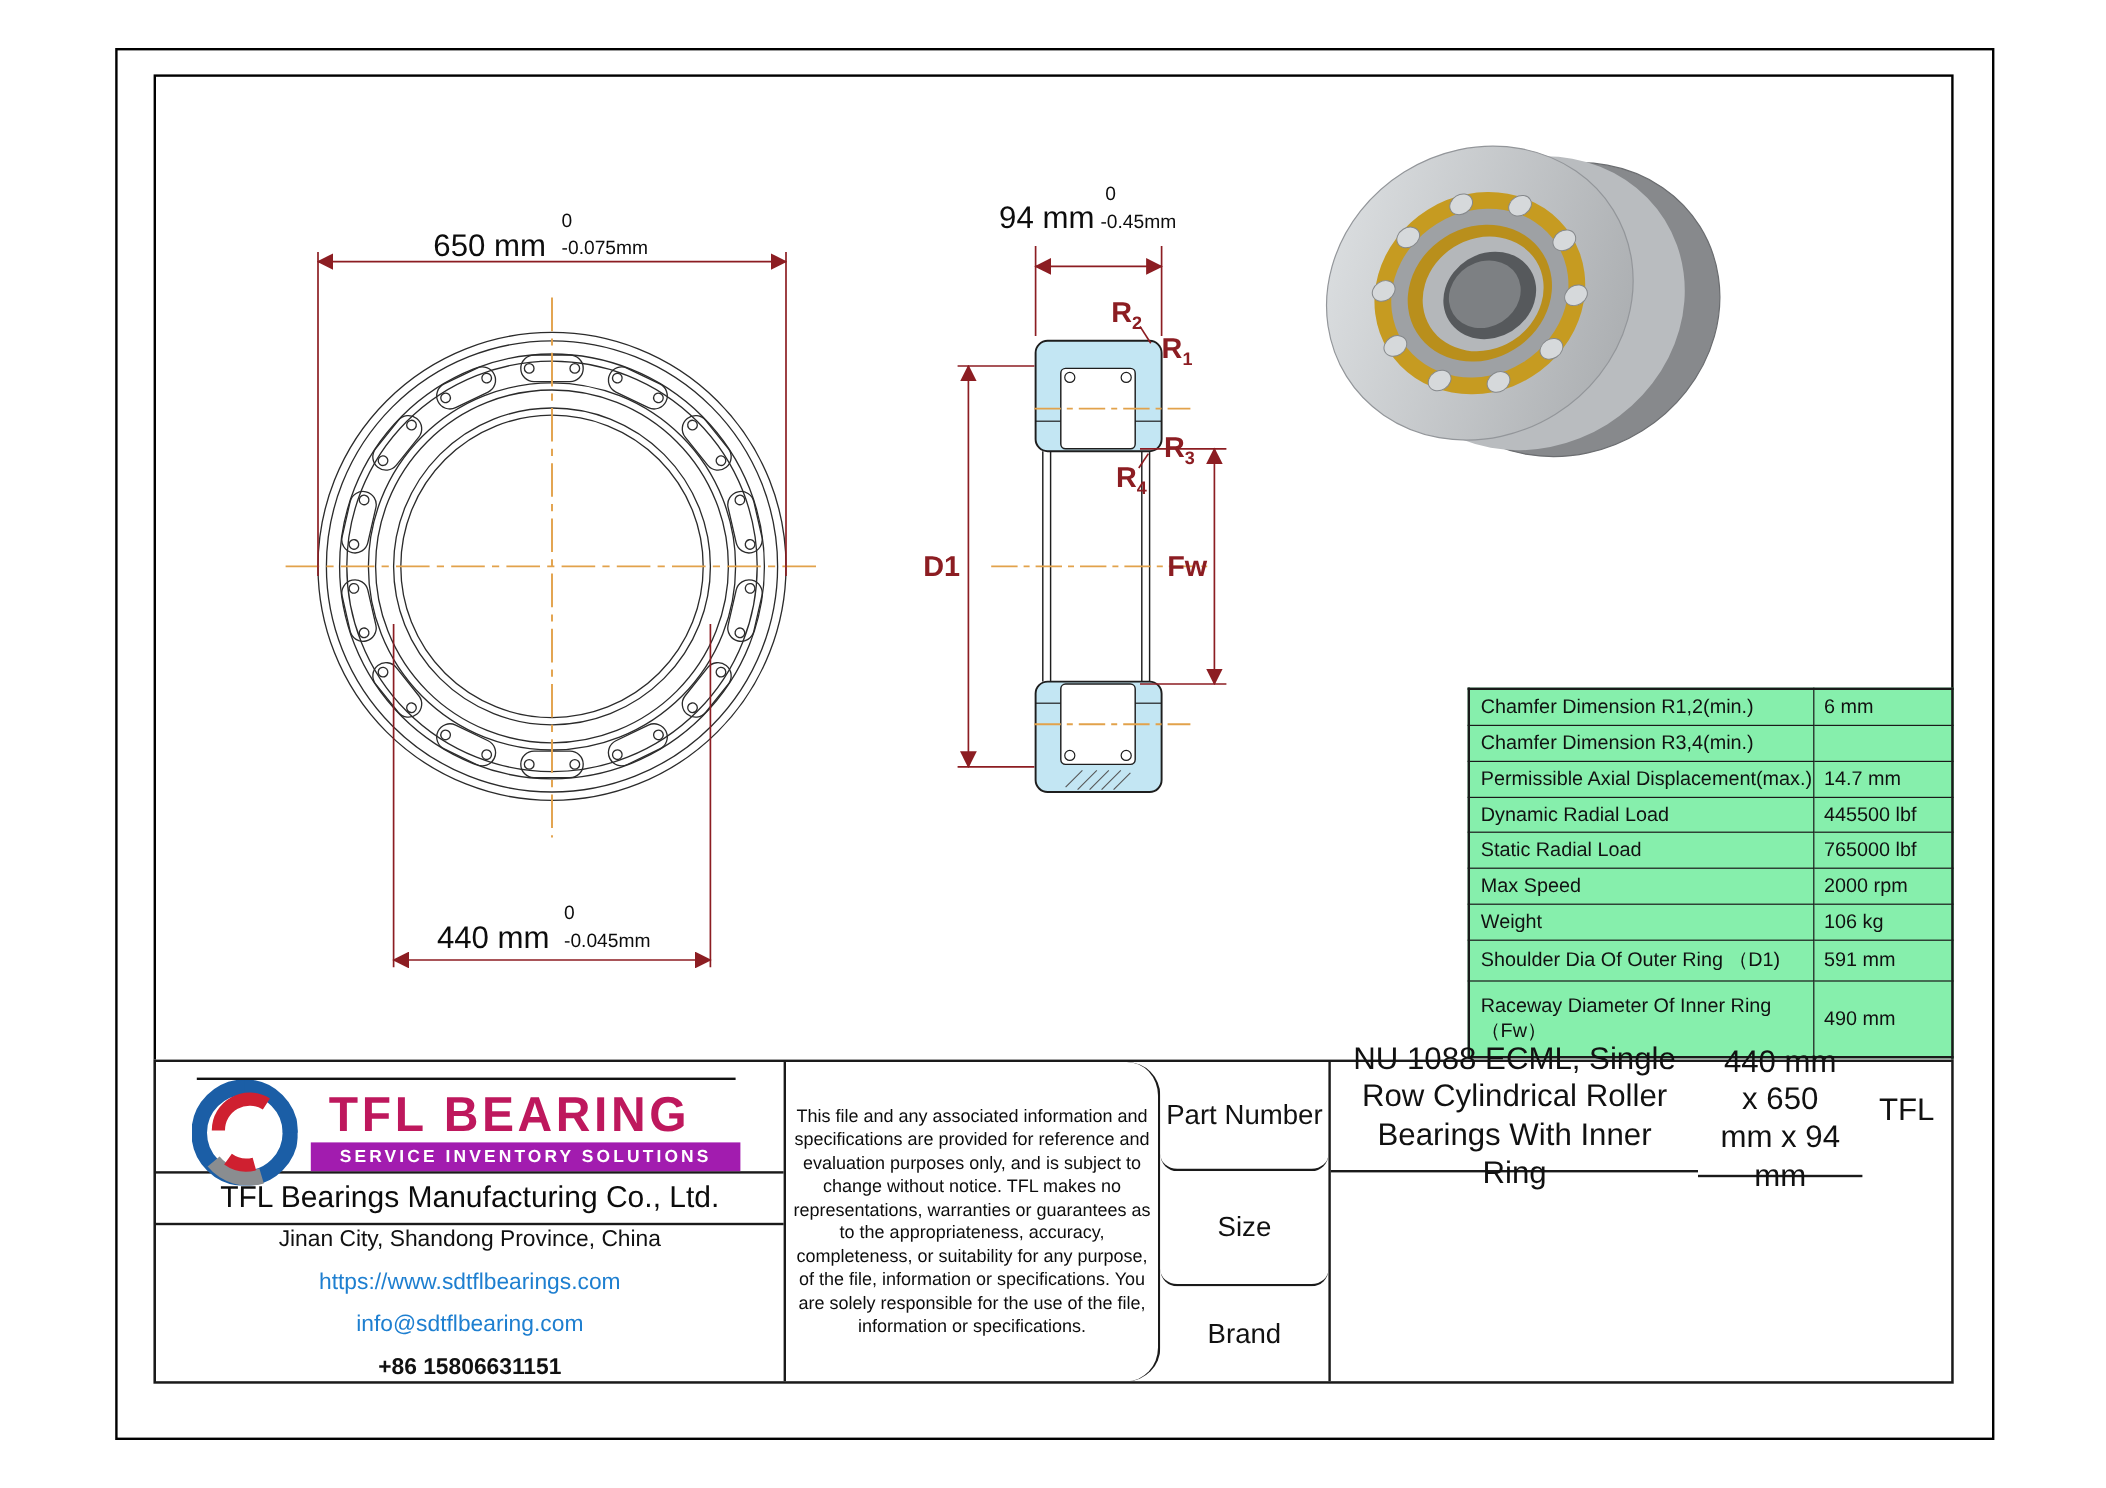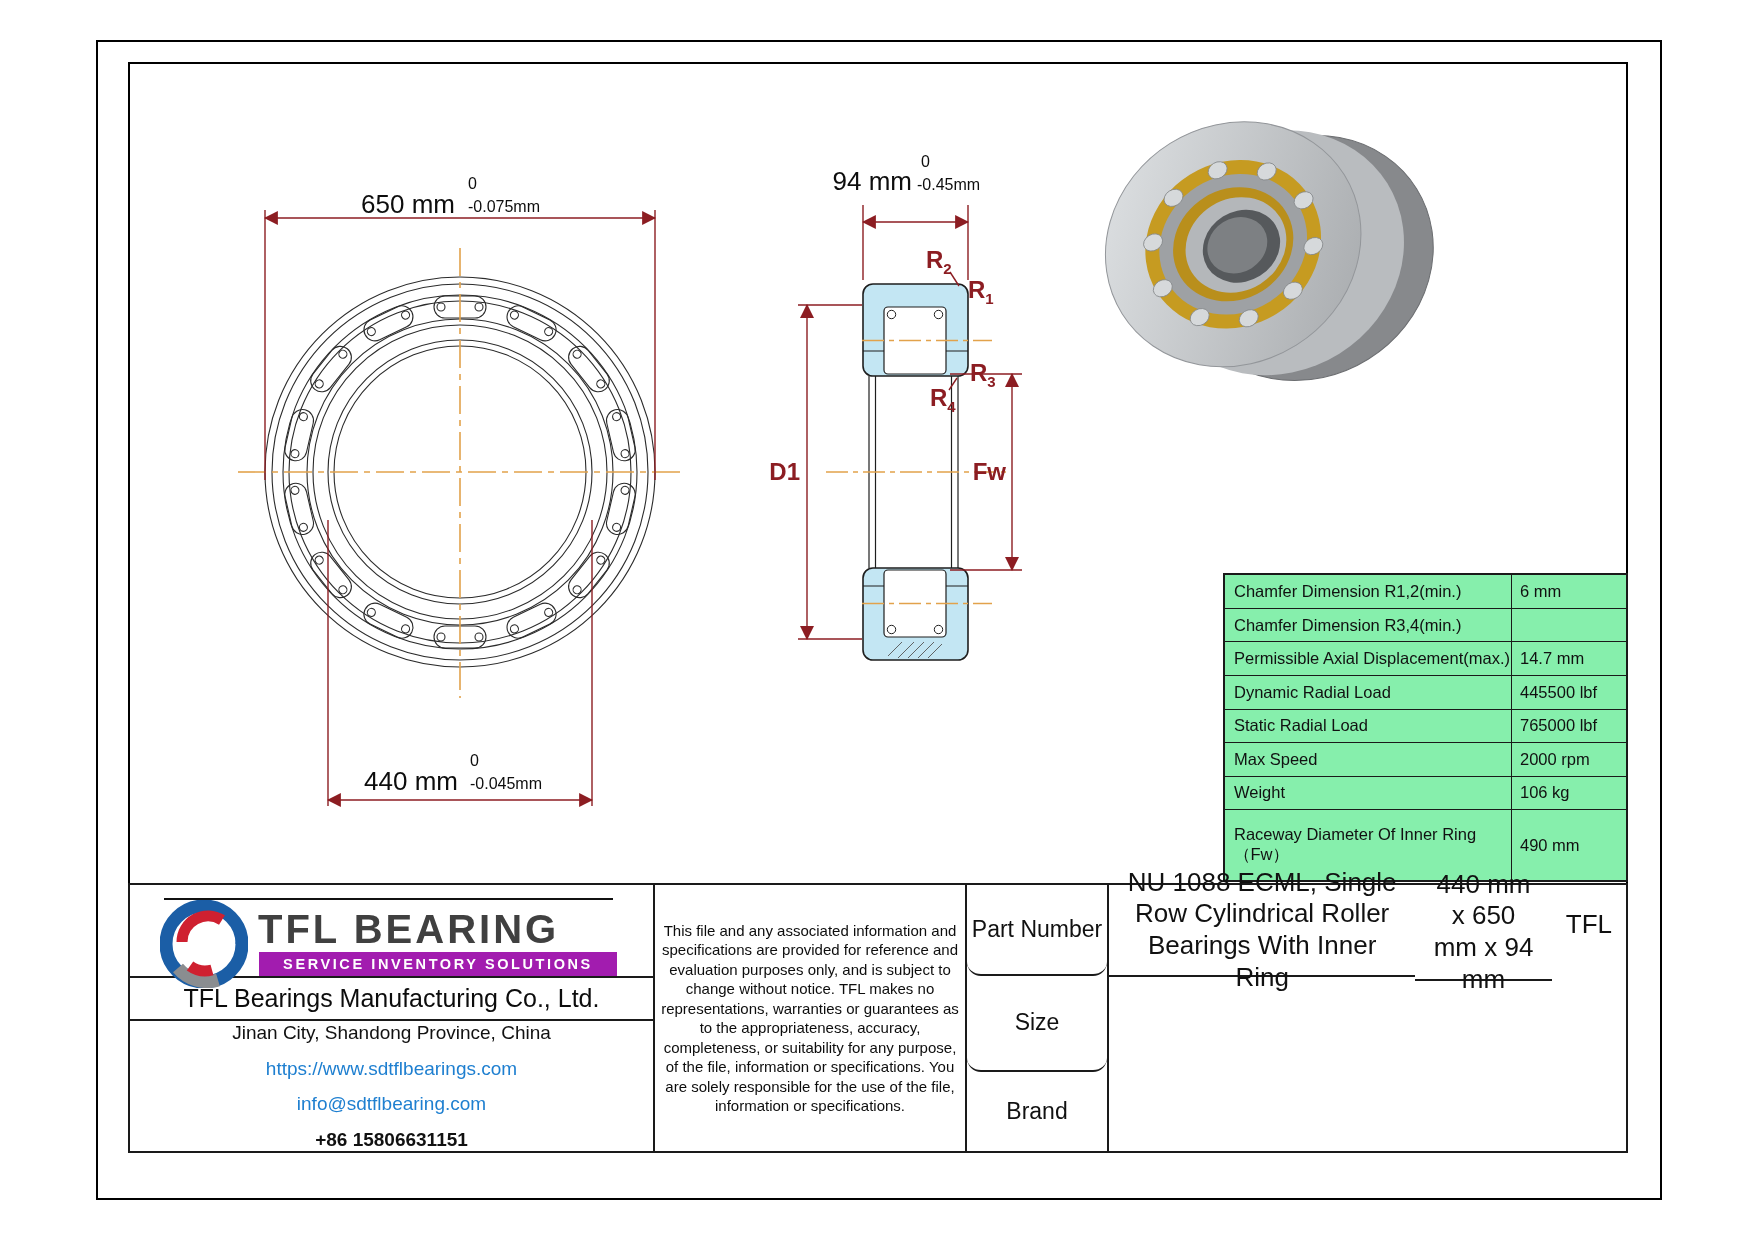--- a/index.html
+++ b/index.html
@@ -17,36 +17,36 @@
   .spec td{border:1.6px solid #1a1a1a;font-size:16.5px;color:#111;
         padding:0 0 0 9px;vertical-align:middle;}
   .spec td.val{width:106px;padding-left:8px;}
   .spec{border:2px solid #1a1a1a;}
 
   
   .tblock{position:absolute;left:128px;top:883px;width:1500px;height:270px;
         border:2px solid #1a1a1a;box-sizing:border-box;display:flex;background:#fff;}
   .col-logo{width:525px;border-right:2px solid #1a1a1a;box-sizing:border-box;display:flex;flex-direction:column;}
   .col-disc{width:312px;border-right:2px solid #1a1a1a;box-sizing:border-box;
-        display:flex;align-items:center;justify-content:center;}
+        display:flex;align-items:center;justify-content:center;border-radius:28px;}
   .col-pn-label{width:142px;border-right:2px solid #1a1a1a;box-sizing:border-box;
         display:flex;flex-direction:column;}
   .col-pn-val{flex:1;display:flex;flex-direction:row;}
   .pn-cell{display:flex;align-items:center;justify-content:center;text-align:center;
         border-bottom:2px solid #1a1a1a;box-sizing:border-box;}
   .pn-cell:last-child{border-bottom:none;}
   .r1{height:92px;} .r2{height:96px;} .r3{height:80px;}
   .pn-label{font-size:23px;color:#111;border-radius:14px;}
   .pn-value{font-size:26px;line-height:1.22;color:#111;padding:0 14px;}
 
   .logo-top{height:105px;border-bottom:2px solid #1a1a1a;position:relative;box-sizing:border-box;}
   .logo-rule{position:absolute;left:34px;right:40px;top:13px;border-top:2px solid #111;}
   .logo-art{position:absolute;left:30px;top:15px;}
-  .logo-word{position:absolute;left:128px;top:22px;font-size:40px;font-weight:bold;
-        letter-spacing:3px;color:#404040;transform:scaleY(1.02);white-space:nowrap;}
+  .logo-word{position:absolute;left:144px;top:22px;font-size:40px;font-weight:bold;
+        letter-spacing:3px;color:#be185d;transform:scaleY(1.02);white-space:nowrap;}
   .logo-bar{position:absolute;left:129px;top:67px;width:358px;height:24px;background:#a21caf;
         color:#fff;font-size:14.5px;font-weight:bold;letter-spacing:2.6px;
         display:flex;align-items:center;justify-content:center;white-space:nowrap;}
   .company-row{height:48px;border-bottom:2px solid #1a1a1a;display:flex;align-items:center;
         justify-content:center;font-size:25px;color:#0c0c0c;box-sizing:border-box;}
   .addr{flex:1;display:flex;flex-direction:column;align-items:center;justify-content:space-between;
         font-size:19px;line-height:23.5px;color:#111;gap:12px;}
   .addr a{text-decoration:none;}
   .link{color:#1e7fd0;}
   .phone{font-weight:bold;}
@@ -294,20 +294,24 @@
         </tr>
       <tr>
           <td>Max Speed</td>
           <td class="val">2000 rpm</td>
         </tr>
       <tr>
           <td>Weight</td>
           <td class="val">106 kg</td>
         </tr>
       <tr>
+          <td>Shoulder Dia Of Outer Ring （D1)</td>
+          <td class="val">591 mm</td>
+        </tr>
+      <tr>
           <td>Raceway Diameter Of Inner Ring （Fw）</td>
           <td class="val">490 mm</td>
         </tr>
     </tbody>
   </table>
 
   <div class="tblock">
 
     <div class="col-logo">
       <div class="logo-top">

